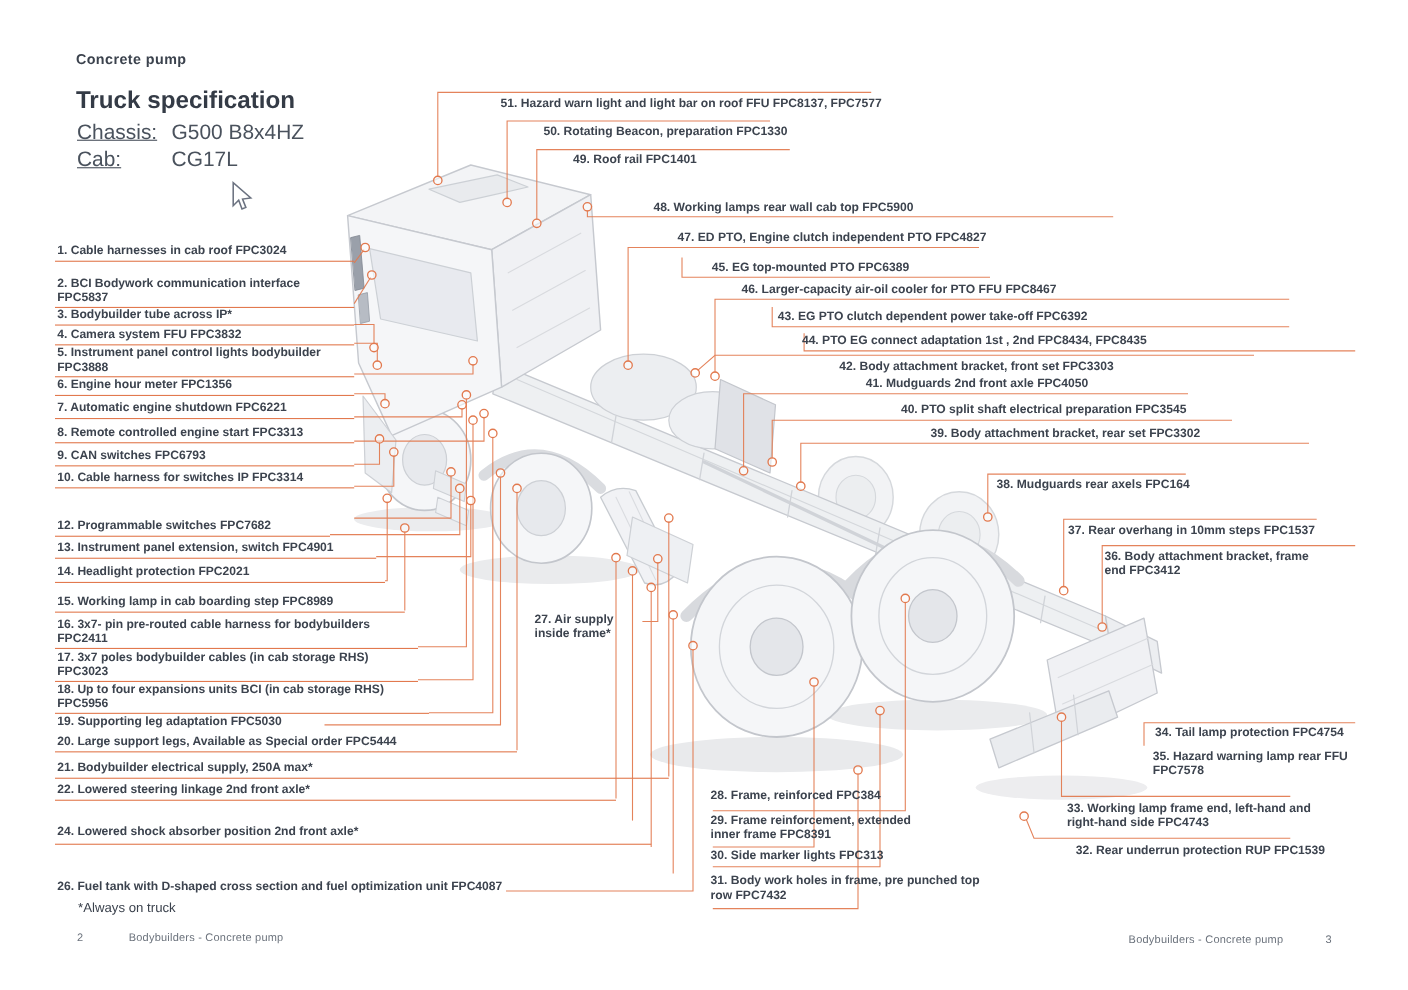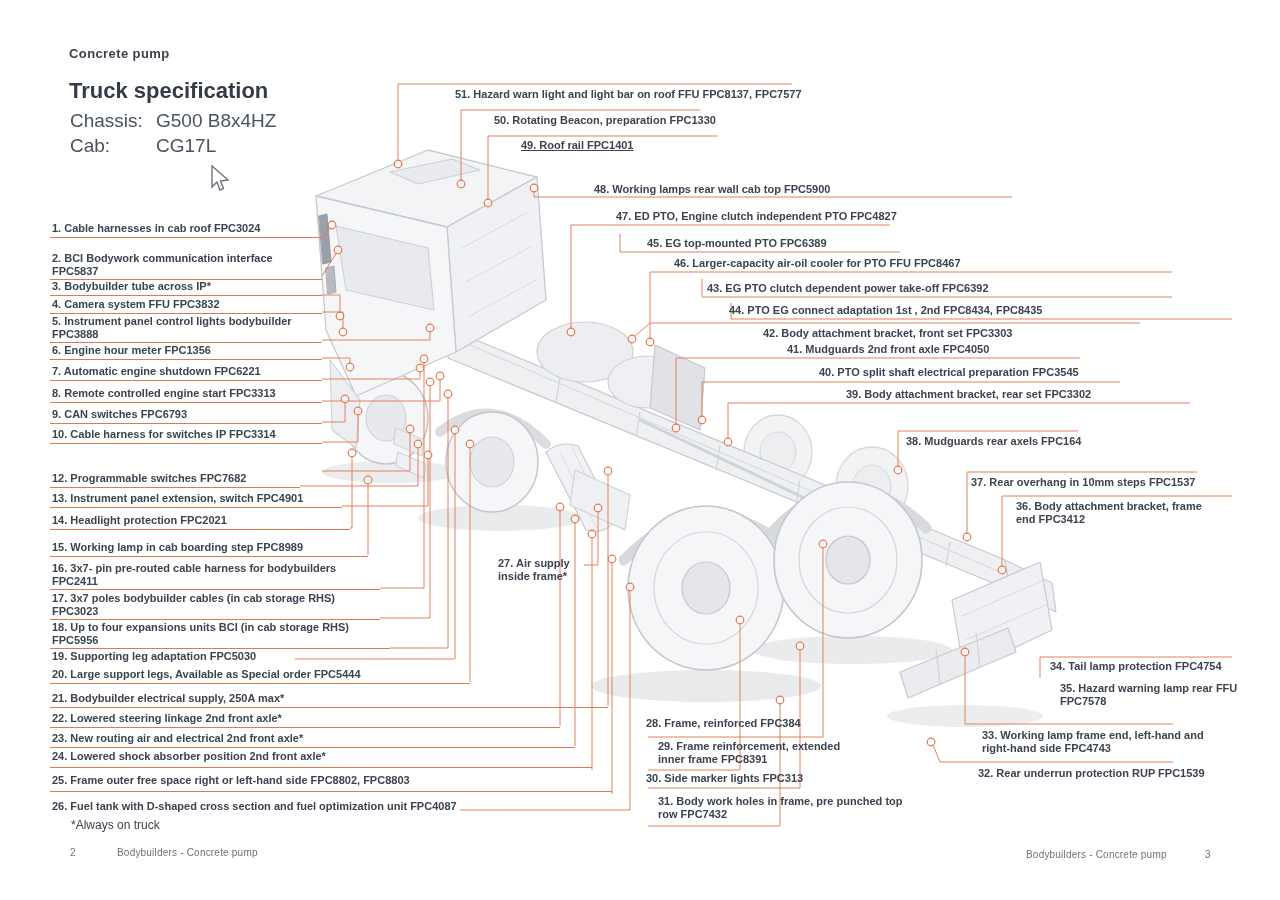--- a/index.html
+++ b/index.html
@@ -9,29 +9,29 @@
   html,body{margin:0;padding:0;background:#fff;}
   .page{
     position:relative;width:1280px;height:900px;background:#fff;overflow:hidden;
     font-family:"Liberation Sans",sans-serif;color:var(--txt);
   }
   .overlay{position:absolute;left:0;top:0;width:1280px;height:900px;pointer-events:none;}
   
   .eyebrow{position:absolute;left:69px;top:46px;font-size:13px;font-weight:700;letter-spacing:.4px;color:#3b424d;}
   .title{position:absolute;left:69px;top:78px;font-size:22px;font-weight:700;color:#343b46;}
   .specrow{position:absolute;left:70px;font-size:19px;color:#4a525d;}
-  .specrow .k{display:inline-block;width:86px;}
+  .specrow .k{display:inline-block;width:86px;text-decoration:underline;}
   
   .cl{position:absolute;left:50px;box-sizing:border-box;font-size:11px;line-height:12.5px;font-weight:700;
       color:var(--txt);padding:1px 4px 2px 2px;border-bottom:1px solid var(--acc);}
   .cl.nb{border-bottom:none;}
   .cl.pb8{padding-bottom:4px;}
   
   .cr{position:absolute;font-size:11px;line-height:12.5px;font-weight:700;color:var(--txt);white-space:nowrap;}
-  .cr.wrap{white-space:normal;padding-left:12px;}
+  .cr.wrap{white-space:normal;}
   .footnote{position:absolute;left:71px;top:818px;font-size:12px;font-weight:400;color:#3b424d;}
   .footer-item{position:absolute;font-size:10px;color:#6b727c;letter-spacing:.2px;}
 </style>
 </head>
 <body>
 
 <div class="page">
 
   <svg class="overlay" viewBox="0 0 1280 900">
     <g stroke-linejoin="round" stroke-linecap="round">
@@ -222,28 +222,26 @@
   <div class="cl" style="top:491px;width:292px;">13. Instrument panel extension, switch FPC4901</div>
   <div class="cl" style="top:513px;width:300px;">14. Headlight protection FPC2021</div>
   <div class="cl" style="top:540px;width:318px;">15. Working lamp in cab boarding step FPC8989</div>
   <div class="cl" style="top:561px;width:330px;">16. 3x7- pin pre-routed cable harness for bodybuilders FPC2411</div>
   <div class="cl" style="top:591px;width:330px;">17. 3x7 poles bodybuilder cables (in cab  storage RHS) FPC3023</div>
   <div class="cl" style="top:620px;width:340px;">18. Up to four expansions units BCI (in cab storage RHS) FPC5956</div>
   <div class="cl nb" style="top:649px;width:330px;">19. Supporting leg adaptation FPC5030</div>
   <div class="cl" style="top:667px;width:420px;">20. Large support legs, Available as Special order FPC5444</div>
   <div class="cl" style="top:691px;width:558px;">21. Bodybuilder electrical supply,  250A max*</div>
   <div class="cl" style="top:711px;width:510px;">22. Lowered steering linkage  2nd front axle*</div>
-  <div class="cl" style="top:731px;width:525px;">23. New routing air and electrical 2nd front axle*</div>
   <div class="cl pb8" style="top:749px;width:542px;">24. Lowered shock absorber position 2nd front axle*</div>
-  <div class="cl pb8" style="top:773px;width:562px;">25. Frame outer free space right or left-hand side FPC8802, FPC8803</div>
   <div class="cl nb" style="top:799px;width:560px;">26. Fuel tank with D-shaped cross section and fuel optimization unit FPC4087</div>
 
   <div class="cr" style="left:455px;top:88px;">51. Hazard warn light and light bar on roof FFU FPC8137, FPC7577</div>
   <div class="cr" style="left:494px;top:114px;">50. Rotating Beacon, preparation FPC1330</div>
-  <div class="cr" style="left:521px;top:139px;text-decoration:underline;">49. Roof rail FPC1401</div>
+  <div class="cr" style="left:521px;top:139px;">49. Roof rail FPC1401</div>
   <div class="cr" style="left:594px;top:183px;">48. Working lamps rear wall cab top FPC5900</div>
   <div class="cr" style="left:616px;top:210px;">47. ED PTO, Engine clutch independent PTO FPC4827</div>
   <div class="cr" style="left:647px;top:237px;">45. EG top-mounted PTO FPC6389</div>
   <div class="cr" style="left:674px;top:257px;">46. Larger-capacity air-oil cooler for PTO FFU FPC8467</div>
   <div class="cr" style="left:707px;top:282px;text-align:right;">43. EG PTO clutch dependent power take-off FPC6392</div>
   <div class="cr" style="left:729px;top:304px;">44. PTO EG connect adaptation 1st , 2nd FPC8434, FPC8435</div>
   <div class="cr" style="left:763px;top:327px;">42. Body attachment bracket, front set FPC3303</div>
   <div class="cr" style="left:787px;top:343px;">41. Mudguards 2nd front axle FPC4050</div>
   <div class="cr" style="left:819px;top:366px;">40. PTO split shaft electrical preparation FPC3545</div>
   <div class="cr" style="left:846px;top:388px;">39. Body attachment bracket, rear set FPC3302</div>

